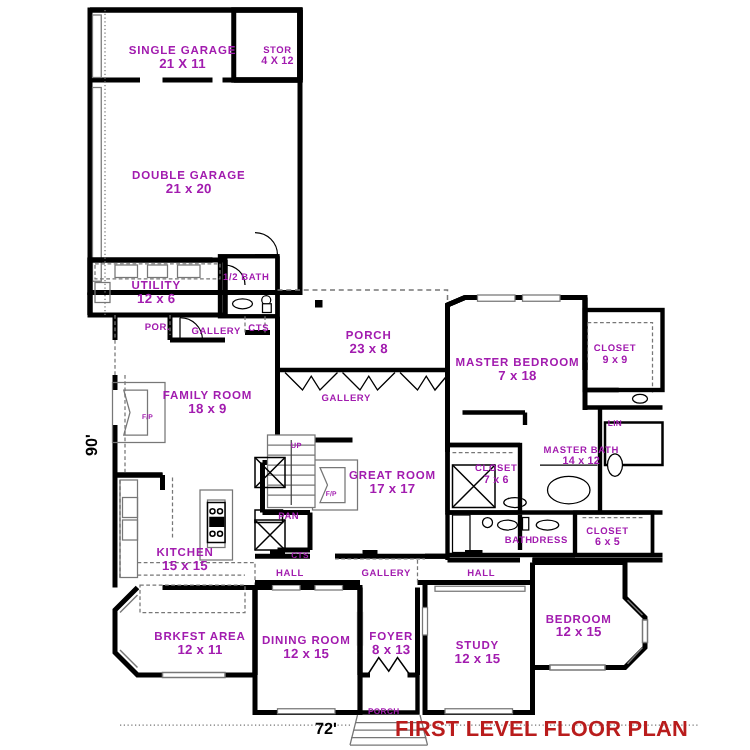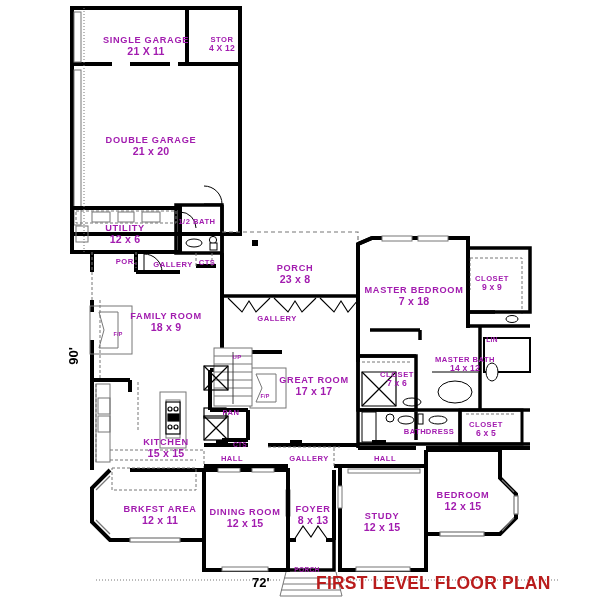--- a/index.html
+++ b/index.html
@@ -404,21 +404,21 @@
       <span class="d">7 x 6</span>
     </div>
     <div class="lbl tiny" style="left: 486px; top: 421px;">
       <span class="n">CLOSET</span>
       <span class="d">6 x 5</span>
     </div>
     <div class="lbl" style="left: 314px; top: 376px;">
       <span class="n">GREAT ROOM</span>
       <span class="d">17 x 17</span>
     </div>
-    <div class="lbl" style="left: 166px; top: 438px;">
+    <div class="lbl" style="left: 148px; top: 438px;">
       <span class="n">KITCHEN</span>
       <span class="d">15 x 15</span>
     </div>
     <div class="lbl" style="left: 160px; top: 505px;">
       <span class="n">BRKFST AREA</span>
       <span class="d">12 x 11</span>
     </div>
     <div class="lbl" style="left: 245px; top: 508px;">
       <span class="n">DINING ROOM</span>
       <span class="d">12 x 15</span>

